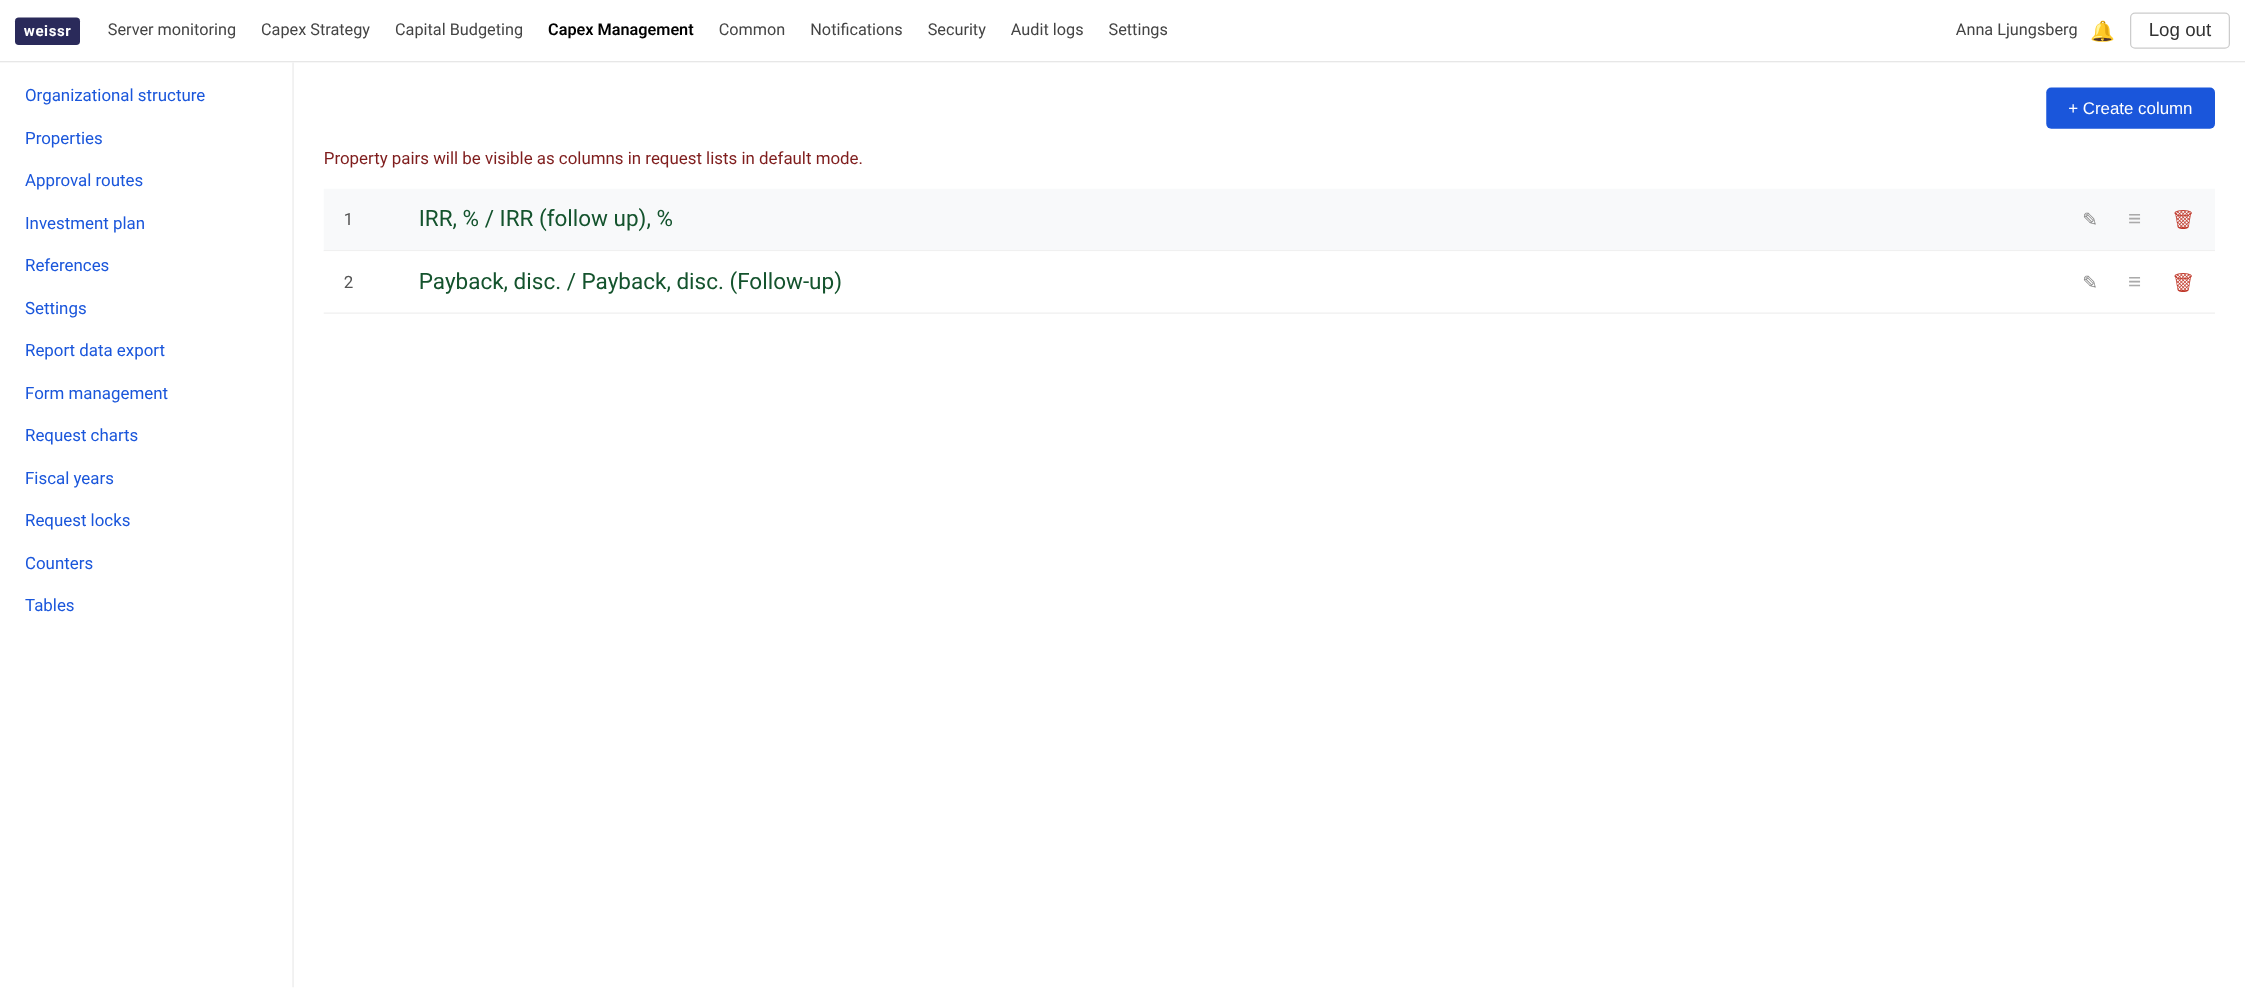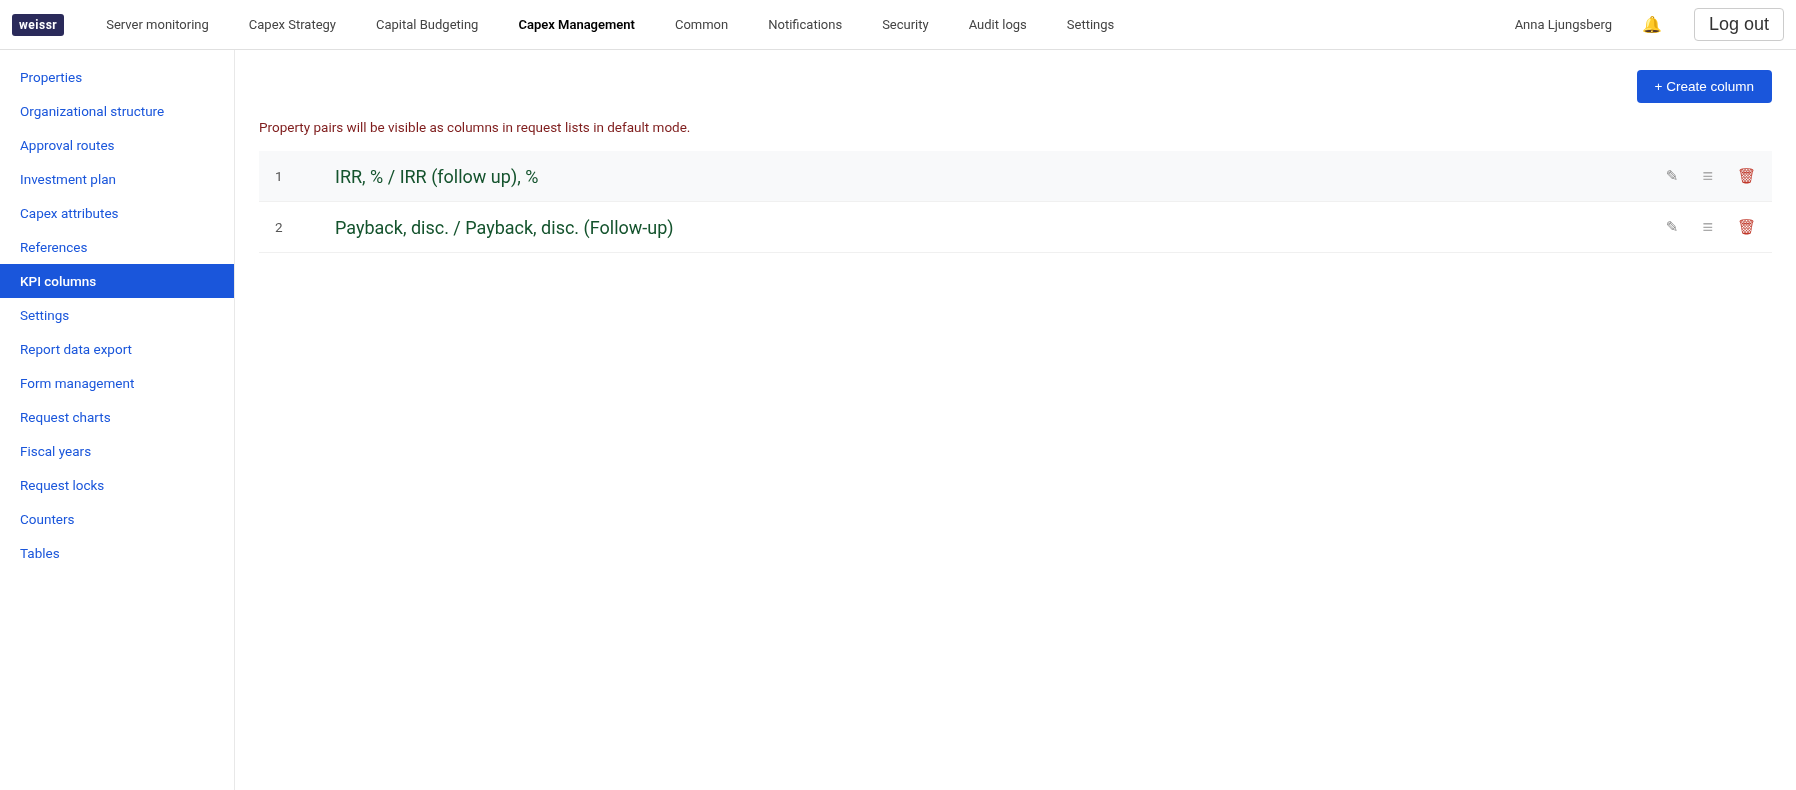--- a/index.html
+++ b/index.html
@@ -6,21 +6,21 @@
     body { font-family: -apple-system, BlinkMacSystemFont, 'Segoe UI', Roboto, sans-serif; font-size: 14px; color: #333; background: #fff; height: 790px; overflow: hidden; }
 
     
     .topnav {
       display: flex;
       align-items: center;
       height: 50px;
       border-bottom: 1px solid #e0e0e0;
       background: #fff;
       padding: 0 12px;
-      gap: 20px;
+      gap: 0;
     }
     .topnav .logo {
       background: #2a2a5a;
       color: #fff;
       font-size: 12px;
       font-weight: bold;
       padding: 4px 7px;
       border-radius: 3px;
       margin-right: 12px;
       letter-spacing: 0.5px;
@@ -36,21 +36,21 @@
     .topnav .nav-item.active { font-weight: 600; color: #000; }
     .topnav .spacer { flex: 1; }
     .topnav .user-name { font-size: 13px; color: #444; margin-right: 10px; }
     .topnav .bell-icon { font-size: 16px; color: #444; margin-right: 12px; cursor: pointer; }
     .topnav .logout-btn {
       border: 1px solid #ccc;
       background: #fff;
       padding: 5px 14px;
       border-radius: 4px;
       cursor: pointer;
-      font-size: 18px;
+      font-size: 15px;
       color: #333;
     }
 
     
     .main-layout {
       display: flex;
       height: calc(790px - 50px);
     }
 
     
@@ -152,27 +152,25 @@
 
   <div class="spacer"></div>
   <span class="user-name">Anna Ljungsberg</span>
   <span class="bell-icon">🔔</span>
   <button class="logout-btn">Log out</button>
 </nav>
 
 <div class="main-layout">
 
   <aside class="sidebar">
+    <a class="sidebar-item">Organizational structure</a>
     <a class="sidebar-item">Properties</a>
-    <a class="sidebar-item">Organizational structure</a>
     <a class="sidebar-item">Approval routes</a>
     <a class="sidebar-item">Investment plan</a>
-    <a class="sidebar-item">Capex attributes</a>
     <a class="sidebar-item">References</a>
-    <a class="sidebar-item active">KPI columns</a>
     <a class="sidebar-item">Settings</a>
     <a class="sidebar-item">Report data export</a>
     <a class="sidebar-item">Form management</a>
     <a class="sidebar-item">Request charts</a>
     <a class="sidebar-item">Fiscal years</a>
     <a class="sidebar-item">Request locks</a>
     <a class="sidebar-item">Counters</a>
     <a class="sidebar-item">Tables</a>
   </aside>
 

